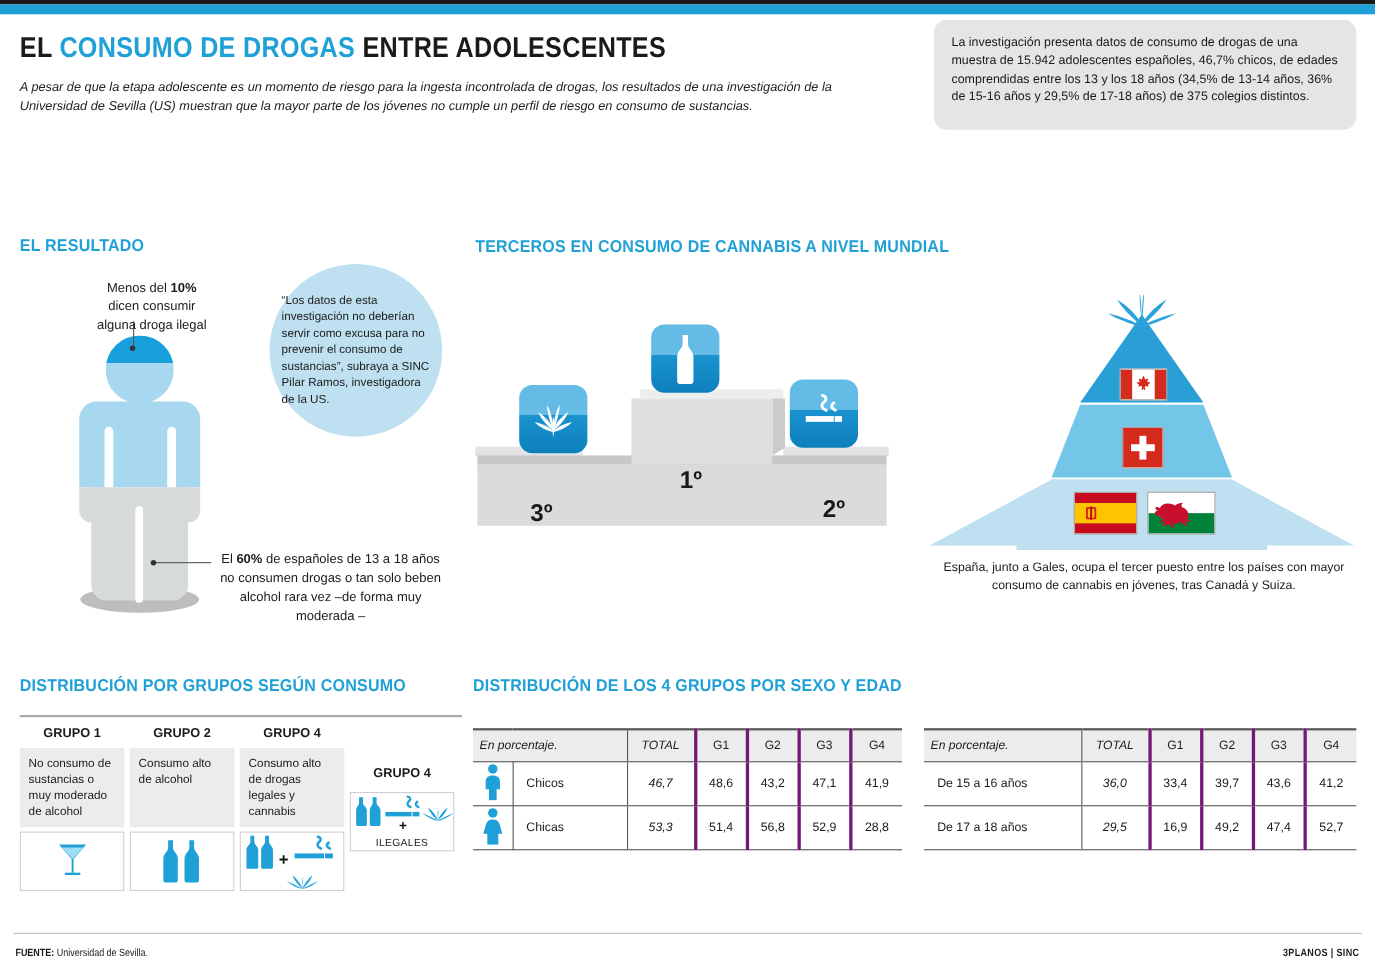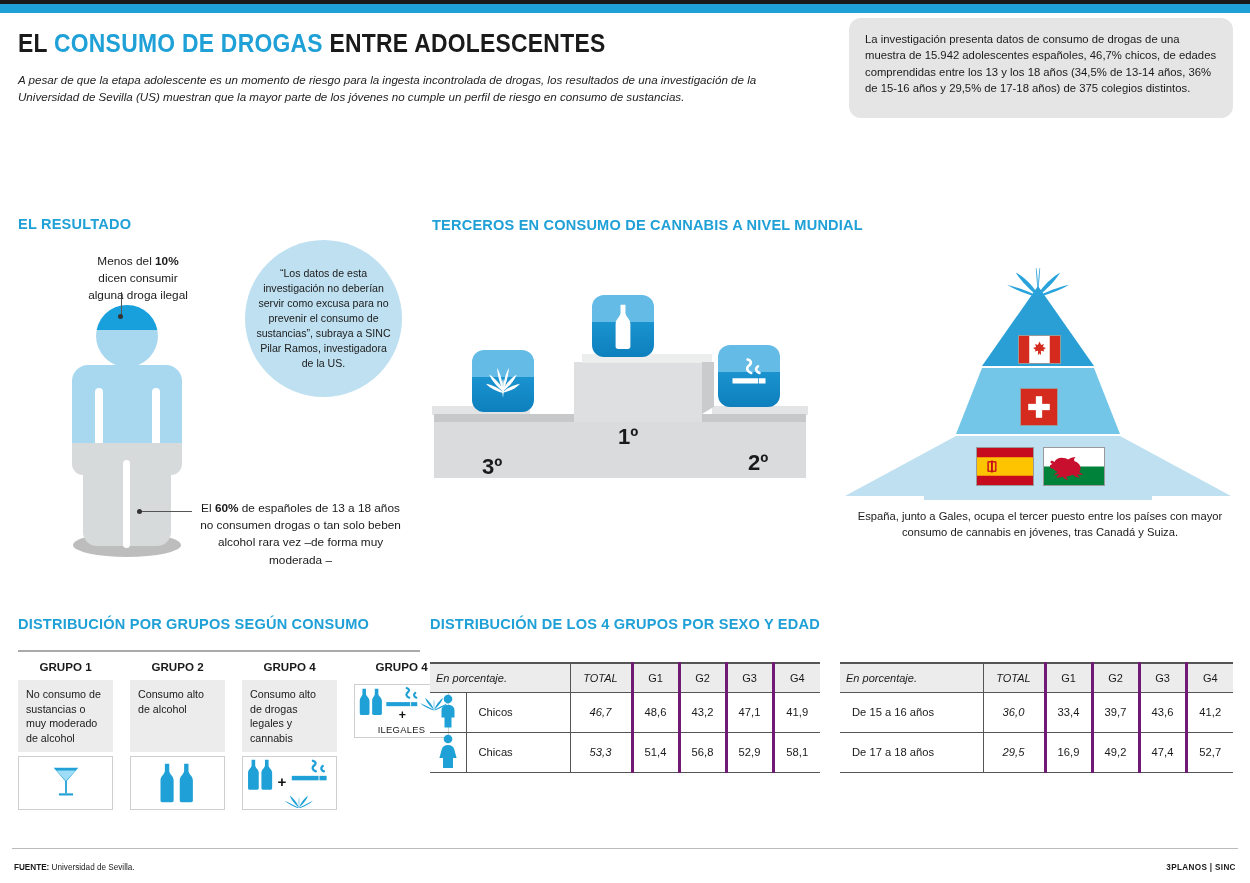--- a/index.html
+++ b/index.html
@@ -91,21 +91,21 @@
   .lead-bot { position:absolute; left:140px; top:511px; width:52px; height:1px; background:#555; }
   .lead-bot-dot { position:absolute; left:137px; top:509px; width:5px; height:5px;
                   border-radius:50%; background:#333; }
 
   
   .quote {
     position:absolute; left:245px; top:240px; width:157px; height:157px;
     border-radius:50%; background:#bfe0f0;
     display:flex; align-items:center; justify-content:center;
   }
-  .quote p { font-size:10.6px; line-height:1.42; color:#1a1a1a; text-align:center;
+  .quote p { font-size:10.6px; line-height:1.42; color:#1a1a1a; 
              padding:0 11px; }
 
   
   .podium { position:absolute; left:430px; top:240px; width:390px; height:260px; }
 
   .pod-base { position:absolute; left:4px; top:182px; width:372px; height:56px; background:#d9dbdc; }
   .pod-base-top { position:absolute; left:4px; top:174px; width:372px; height:9px; background:#c6c8c9; }
 
   .pod1 { position:absolute; left:144px; top:122px; width:128px; height:60px; background:#dddfe0; }
   .pod1-top { position:absolute; left:152px; top:114px; width:130px; height:9px; background:#eceded; }
@@ -146,21 +146,21 @@
   #flag-es { left:136px; top:179px; width:58px; height:39px; }
   #flag-wa { left:203px; top:179px; width:62px; height:39px; }
   .pyr-caption {
     position:absolute; left:845px; top:508px; width:390px; text-align:center;
     font-size:11.2px; line-height:1.45; color:#1a1a1a;
   }
 
   
   .grupos { position:absolute; left:18px; top:650px; width:402px; }
   .grupos-topline { position:absolute; left:0; top:0; width:402px; height:2px; background:#aaa; }
-  .gr-cols { position:absolute; left:0; top:2px; display:flex; gap:17px; }
+  .gr-cols { position:absolute; left:0; top:2px; display:flex; gap:5px;align-items:center; }
   .gr-col { width:95px; }
   .gr-head {
     height:28px; display:flex; align-items:center; justify-content:center;
     font-family:"Liberation Sans Narrow","Liberation Sans",sans-serif;
     font-weight:bold; font-size:11.6px; color:#1a1a1a; white-space:nowrap;
   }
   .gr-desc {
     background:#ececec; min-height:72px; padding:7px 8px 6px 8px;
     font-size:10.7px; line-height:1.36; color:#1a1a1a;
   }
@@ -488,21 +488,21 @@
           <svg width="26" height="34" viewBox="0 0 26 34" aria-hidden="true">
             <circle cx="13" cy="5" r="4.3" fill="#1fa0d6"></circle>
             <path d="M13 11 c-3.6 0-5.4 1.6-6.3 4.6 L4.4 24 h3.6 v10 h10 V24 h3.6 l-2.3-8.4 C18.4 12.6 16.6 11 13 11 Z" fill="#1fa0d6"></path>
           </svg>
         </td>
         <td class="lbl">Chicas</td>
         <td class="vsep-strong">53,3</td>
         <td class="vsep">51,4</td>
         <td class="vsep">56,8</td>
         <td class="vsep">52,9</td>
-        <td class="vsep">58,1</td>
+        <td class="vsep">28,8</td>
       </tr>
     </tbody>
   </table>
 
   <table class="dt" id="tbl-edad">
     <thead>
       <tr>
         <th class="lbl">En porcentaje.</th>
         <th style="width:62px" class="vsep-strong">TOTAL</th>
         <th style="width:47px" class="vsep">G1</th>

